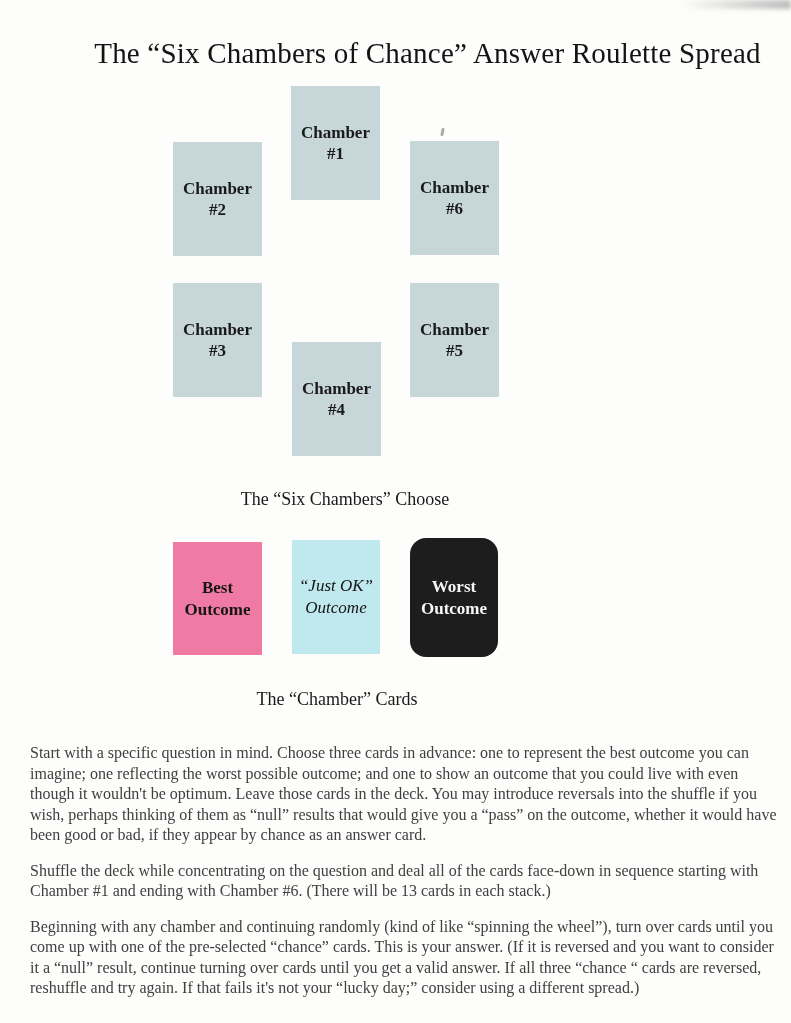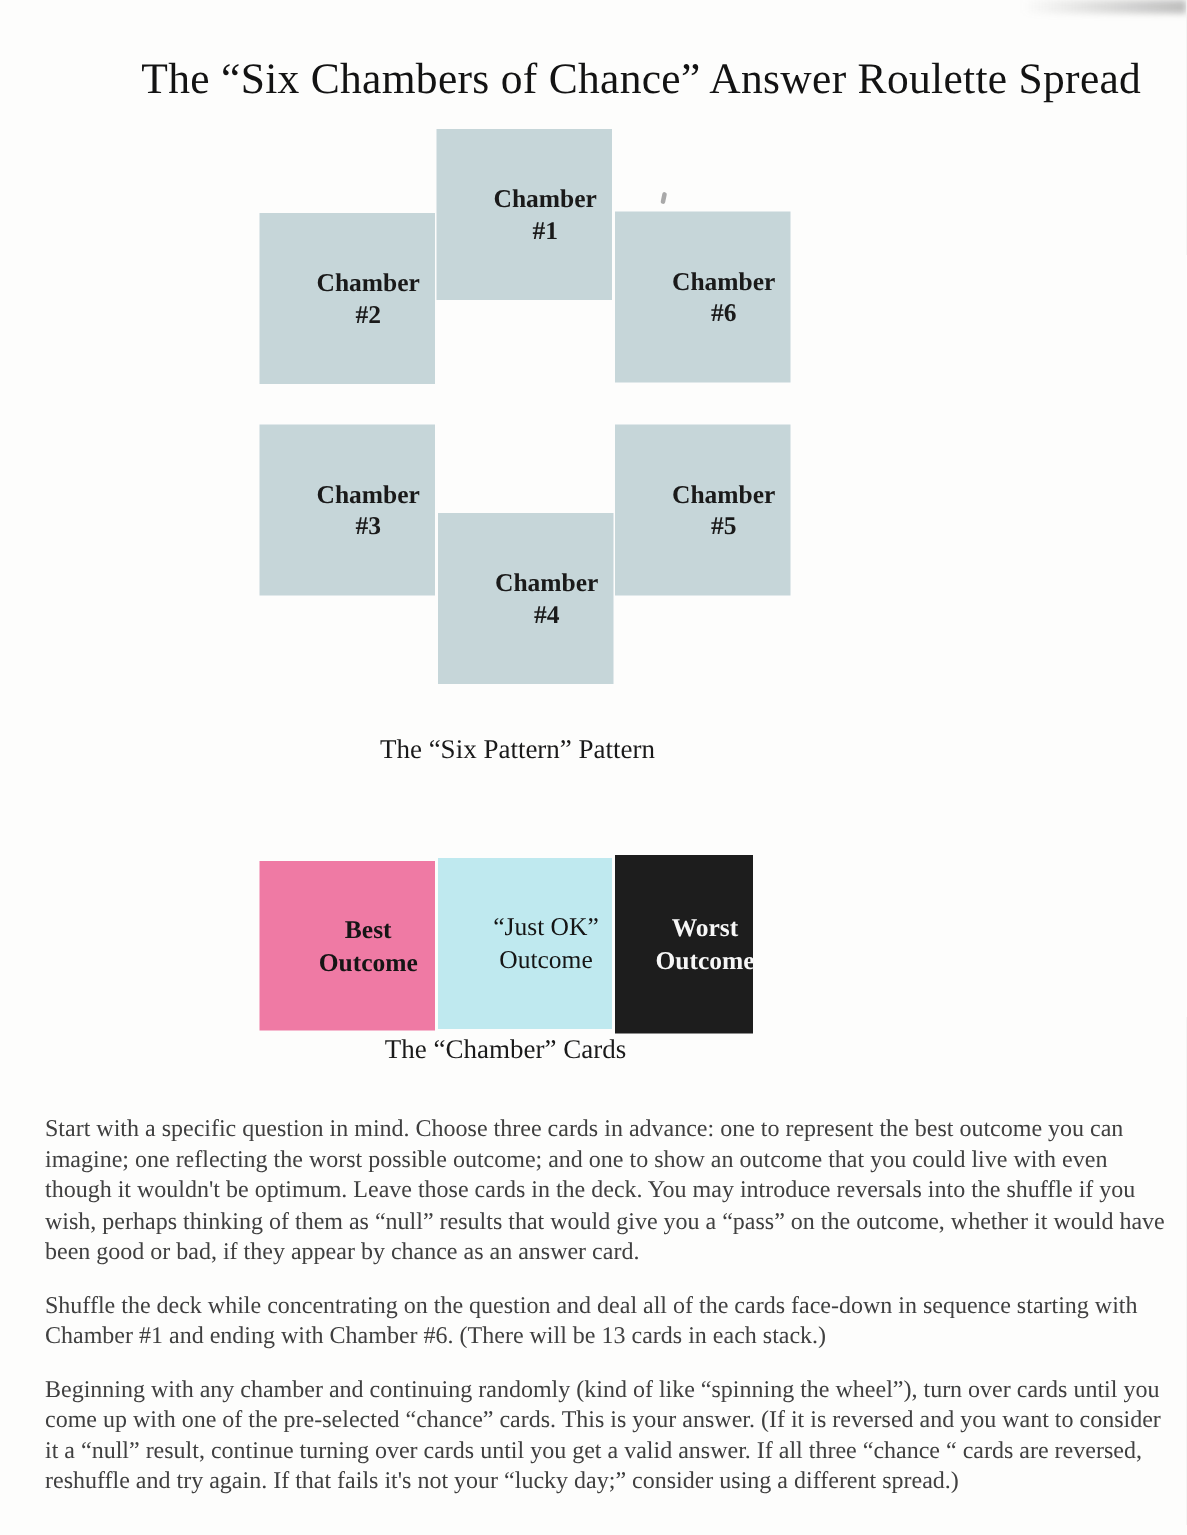--- a/index.html
+++ b/index.html
@@ -32,21 +32,20 @@
   
   .card {
     position: absolute;
     width: 89px;
     height: 114px;
     display: flex;
     flex-direction: column;
     align-items: center;
     justify-content: center;
     text-align: center;
-    padding-left: 28px;
   }
   .card .l1, .card .l2 { display: block; }
 
   
   .chamber {
     font-weight: 700;
     font-size: 17px;
     line-height: 21px;
     color: #1a1a1a;
   }
@@ -65,25 +64,24 @@
     text-align: center;
   }
   .pattern-caption { left: 0; top: 489px; width: 690px; }
   .chance-caption  { left: 0; top: 689px; width: 674px; }
 
   
   .chance-card {
     font-size: 17px;
     line-height: 22px;
     font-weight: 700;
-    margin-top: 32px;
   }
   .pos-best  { left: 173px; top: 542px; height: 113px; }
-  .pos-ok    { left: 292px; top: 540px; width: 88px; height: 114px; font-weight: 400; }
-  .pos-worst { left: 410px; top: 538px; width: 64px; height: 119px; }
+  .pos-ok    { left: 292px; top: 540px; width: 88px; height: 114px; font-weight: 400; font-style: italic; }
+  .pos-worst { left: 410px; top: 538px; width: 88px; height: 119px; border-radius: 16px; }
 
   
   .body-text {
     position: absolute;
     left: 30px; top: 743px;
     width: 747px;
     font-size: 16px;
     line-height: 20.5px;
     color: #404040;
   }
@@ -132,21 +130,21 @@
   </div>
   <div class="card chamber pos-c5" style="background-color: rgb(198, 214, 217);">
     <span class="l1">Chamber</span>
     <span class="l2">#5</span>
   </div>
   <div class="card chamber pos-c6" style="background-color: rgb(198, 214, 217);">
     <span class="l1">Chamber</span>
     <span class="l2">#6</span>
   </div>
 
-  <div class="caption pattern-caption">The “Six Pattern” Pattern</div>
+  <div class="caption pattern-caption">The “Six Chambers” Choose</div>
 
   <div class="card chance-card pos-best" style="background-color: rgb(239, 122, 164); color: rgb(21, 21, 21);">
     <span class="l1">Best</span>
     <span class="l2">Outcome</span>
   </div>
   <div class="card chance-card pos-ok" style="background-color: rgb(191, 233, 239); color: rgb(21, 21, 21);">
     <span class="l1">“Just OK”</span>
     <span class="l2">Outcome</span>
   </div>
   <div class="card chance-card pos-worst" style="background-color: rgb(29, 29, 29); color: rgb(247, 247, 247);">

